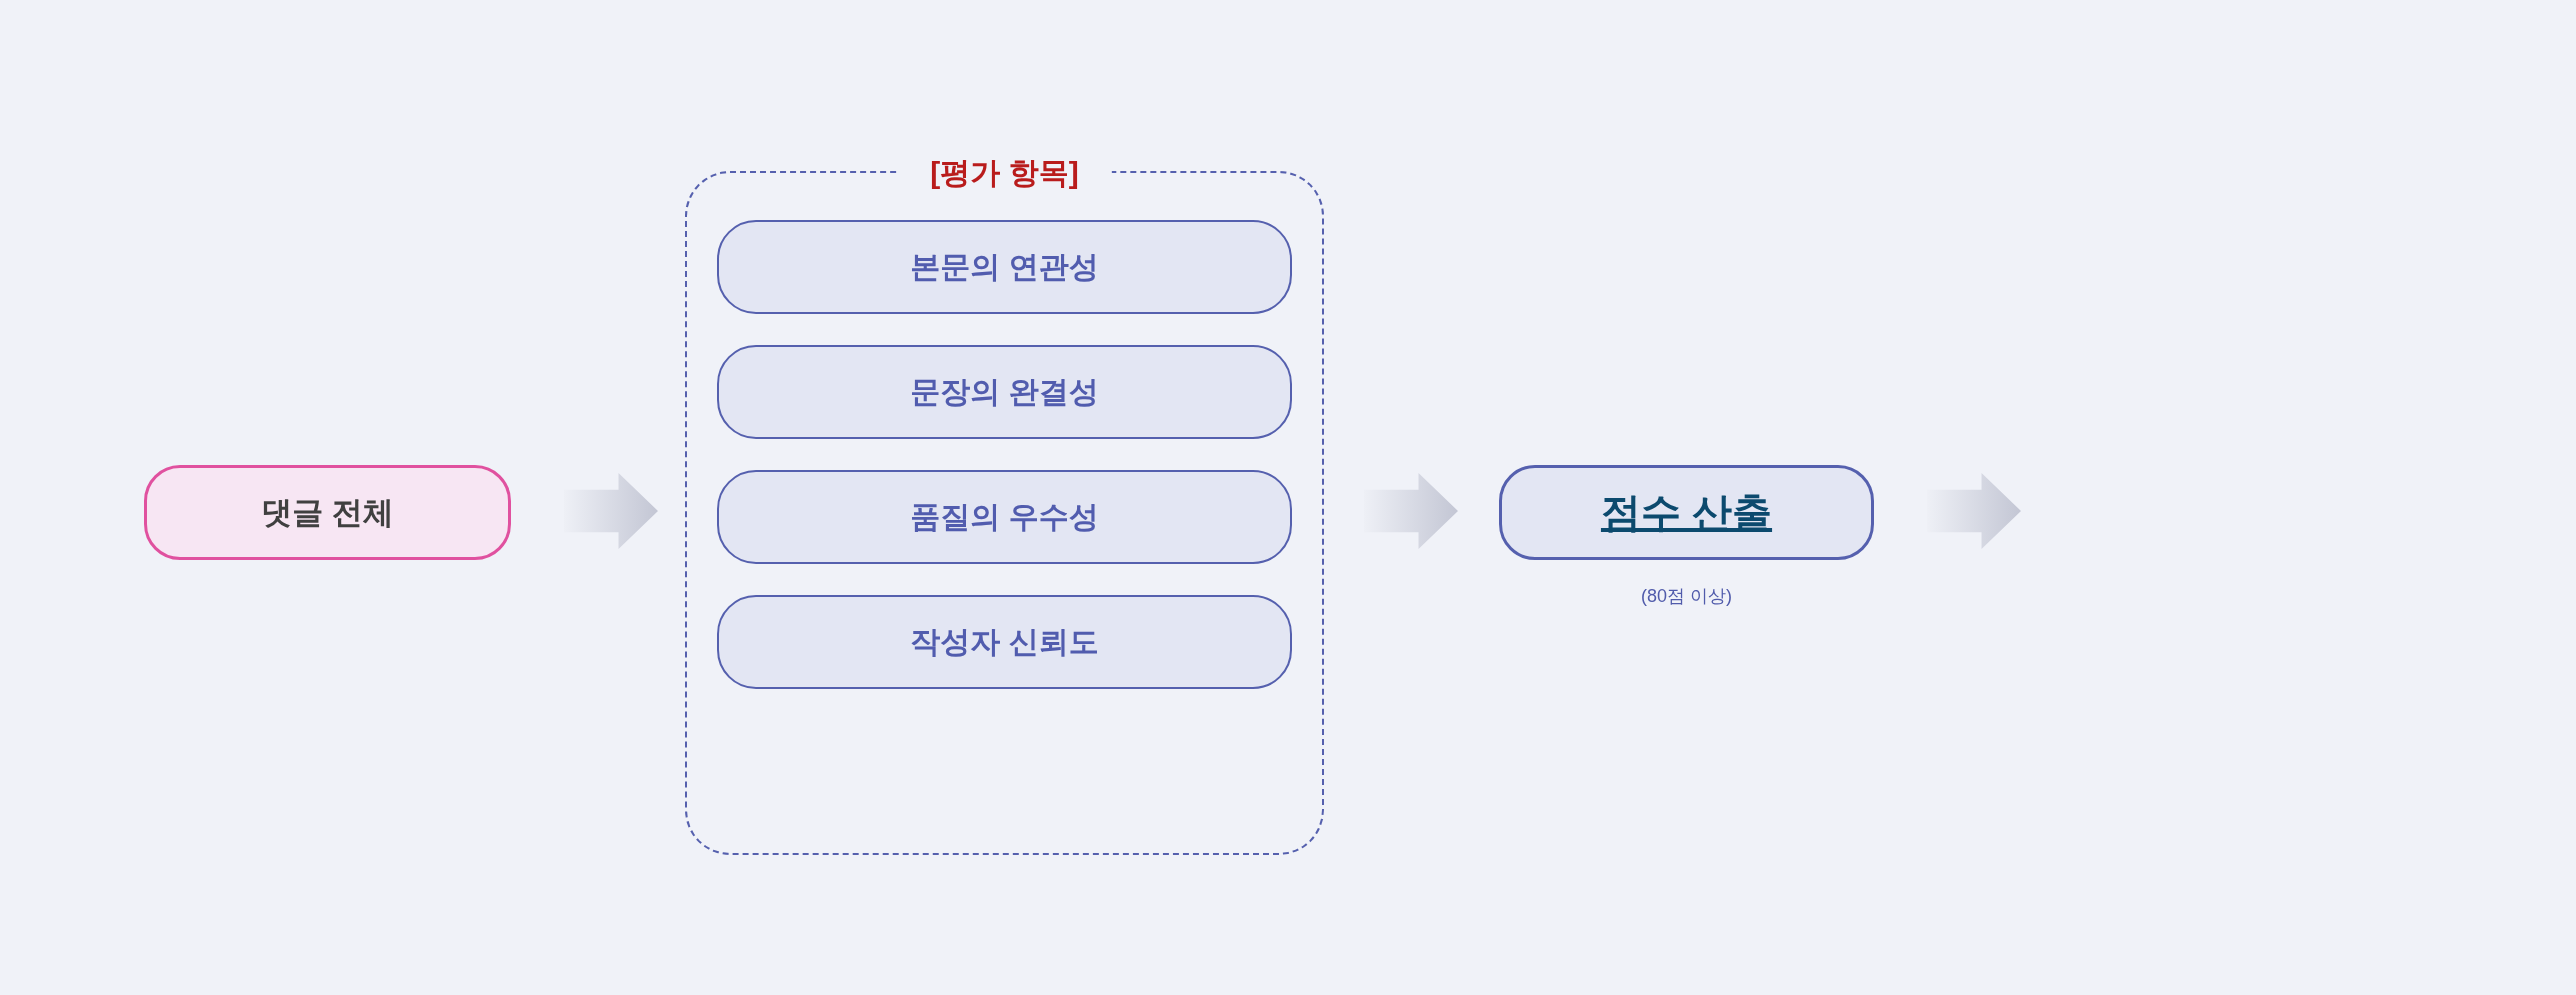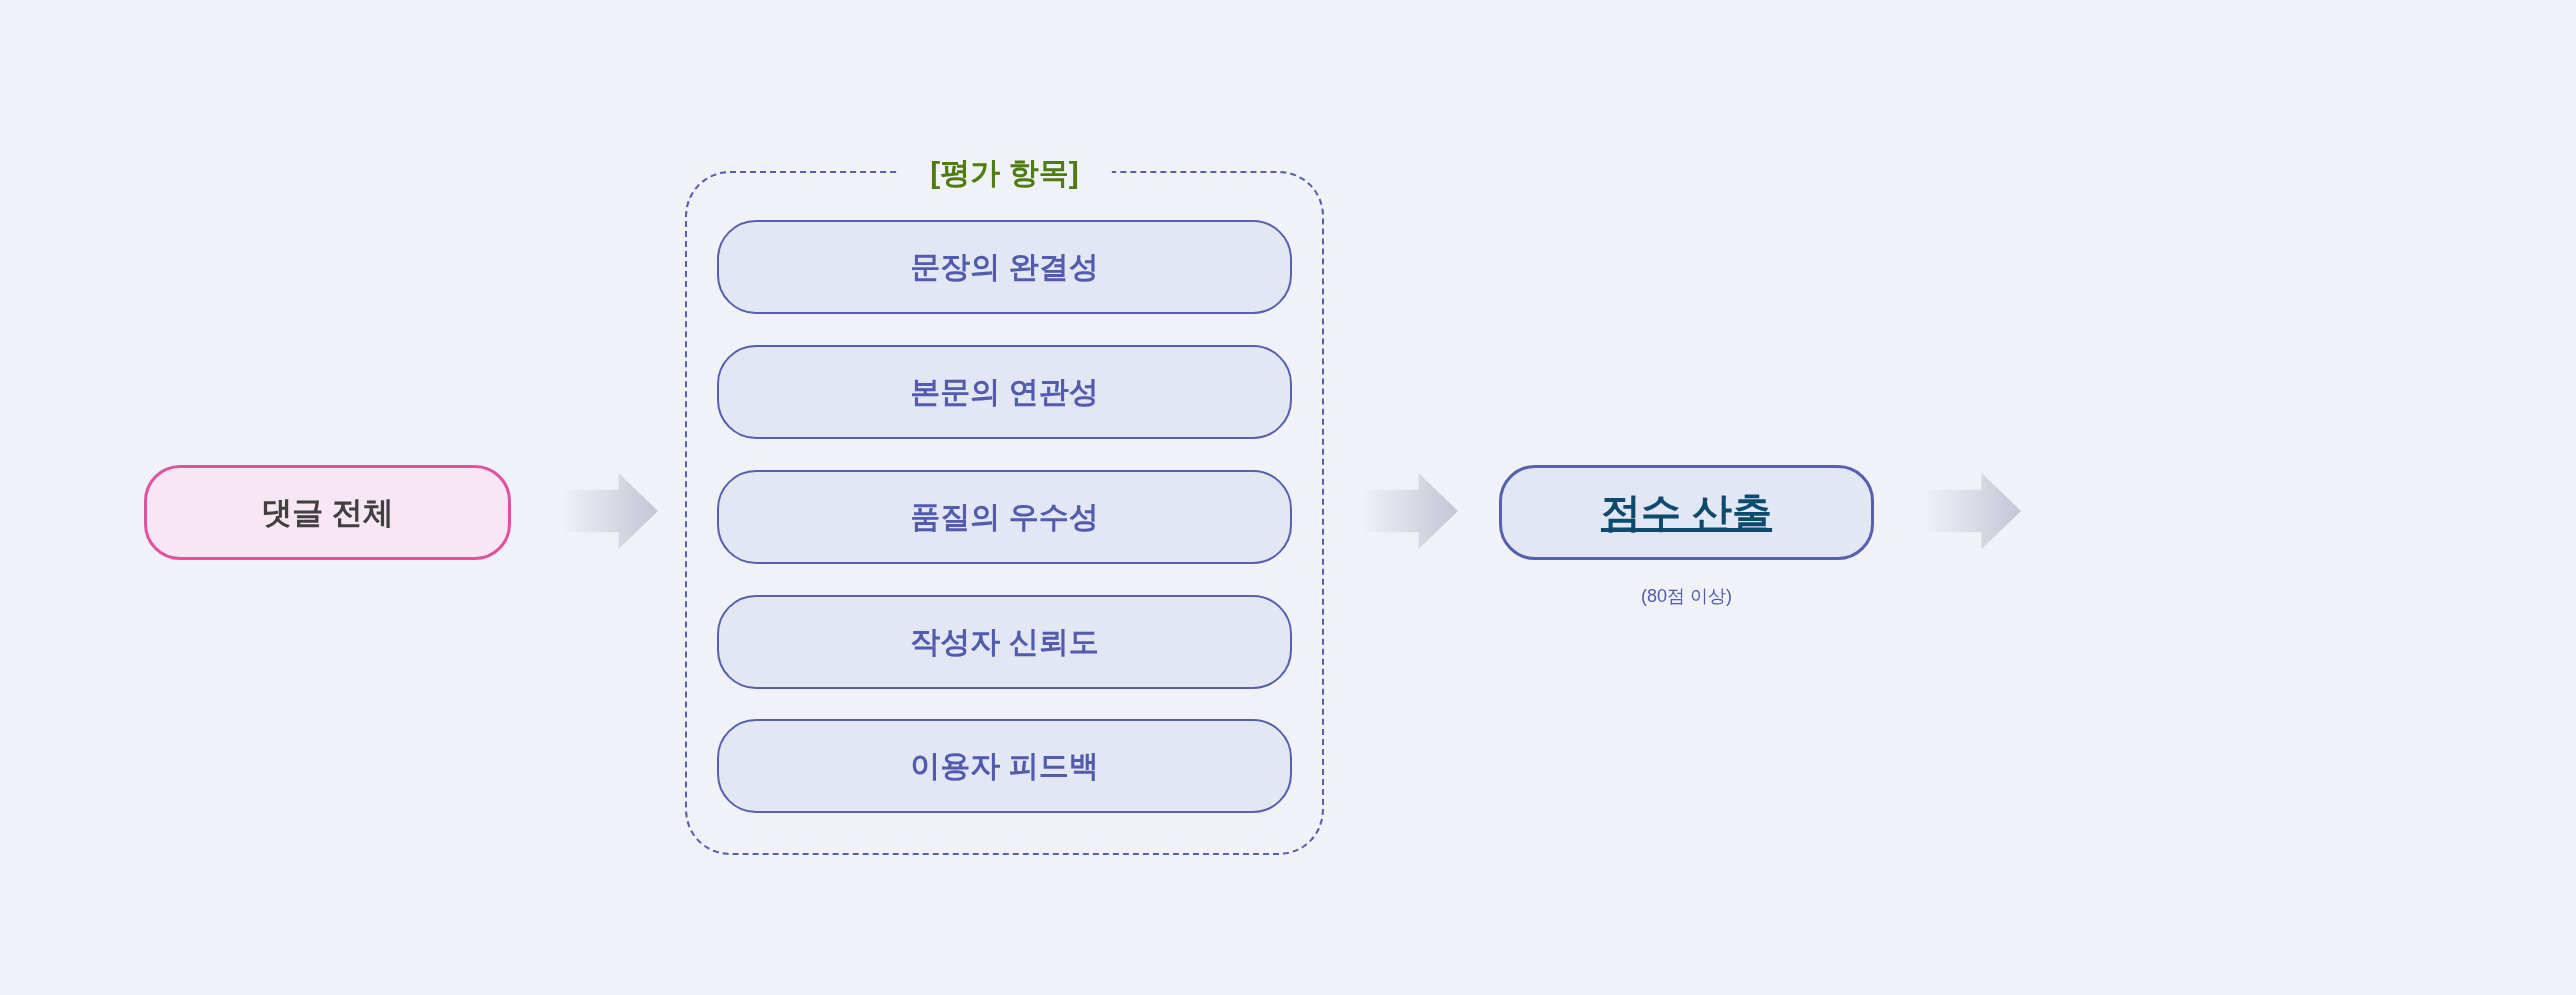--- a/index.html
+++ b/index.html
@@ -74,21 +74,21 @@
   }
   .criteria-title {
     position: absolute;
     top: -22.6px;
     left: 50%;
     transform: translateX(-50%);
     background: #f0f2f8;
     padding: 0 33px;
     height: 45px;
     line-height: 45px;
-    color: #4d7c0f;
+    color: #b91c1c;
     font-size: 30px;
     font-weight: bold;
     white-space: nowrap;
   }
   .criteria-item {
     position: absolute;
     left: 30px;
     width: 575px;
     height: 94px;
     box-sizing: border-box;
@@ -124,25 +124,24 @@
 <body>
 
 <div class="stage">
 
   <div class="node node-pink node-input">댓글 전체</div>
 
   <div class="flow-arrow arrow-1"></div>
 
   <div class="criteria-group">
     <div class="criteria-title">[평가 항목]</div>
+    <div class="criteria-item">본문의 연관성</div>
     <div class="criteria-item">문장의 완결성</div>
-    <div class="criteria-item">본문의 연관성</div>
     <div class="criteria-item">품질의 우수성</div>
     <div class="criteria-item">작성자 신뢰도</div>
-    <div class="criteria-item">이용자 피드백</div>
   </div>
 
   <div class="flow-arrow arrow-2"></div>
 
   <div class="node node-indigo node-score">점수 산출</div>
 
   <div class="score-note">(80점 이상)</div>
 
   <div class="flow-arrow arrow-3"></div>
 

